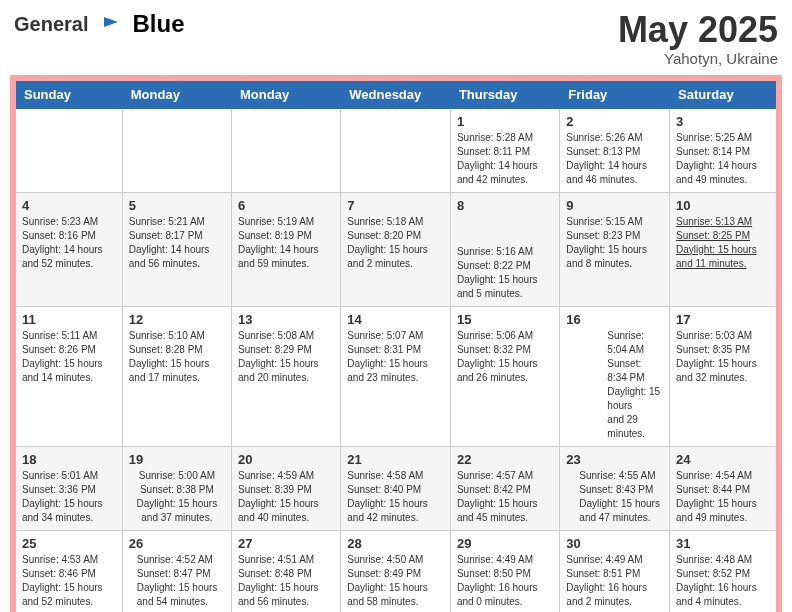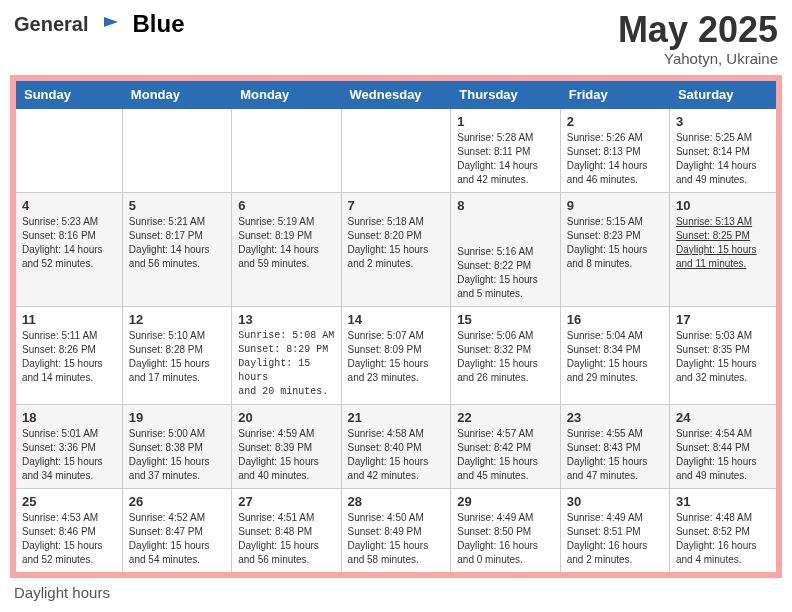--- a/index.html
+++ b/index.html
@@ -218,42 +218,42 @@
         </td>
         <td>
           <span class="day-number">12</span>
           <div class="day-info" style="white-space: pre-line;">Sunrise: 5:10 AM
 Sunset: 8:28 PM
 Daylight: 15 hours
 and 17 minutes.</div>
         </td>
         <td>
           <span class="day-number">13</span>
-          <div class="day-info" style="white-space: pre-line; font-family: Liberation Mono, monospace;">Sunrise: 5:08 AM
+          <div class="day-info" style="white-space: pre-line;">Sunrise: 5:08 AM
 Sunset: 8:29 PM
 Daylight: 15 hours
 and 20 minutes.</div>
         </td>
         <td>
           <span class="day-number">14</span>
           <div class="day-info" style="white-space: pre-line;">Sunrise: 5:07 AM
-Sunset: 8:09 PM
+Sunset: 8:31 PM
 Daylight: 15 hours
 and 23 minutes.</div>
         </td>
         <td>
           <span class="day-number">15</span>
           <div class="day-info" style="white-space: pre-line;">Sunrise: 5:06 AM
 Sunset: 8:32 PM
 Daylight: 15 hours
 and 26 minutes.</div>
         </td>
         <td>
           <span class="day-number">16</span>
-          <div class="day-info" style="white-space: pre-line;">Sunrise: 5:04 AM
+          <div class="day-info" style="white-space: pre-line; margin-left: 41px;">Sunrise: 5:04 AM
 Sunset: 8:34 PM
 Daylight: 15 hours
 and 29 minutes.</div>
         </td>
         <td>
           <span class="day-number">17</span>
           <div class="day-info" style="white-space: pre-line;">Sunrise: 5:03 AM
 Sunset: 8:35 PM
 Daylight: 15 hours
 and 32 minutes.</div>
@@ -262,21 +262,21 @@
       <tr>
         <td>
           <span class="day-number">18</span>
           <div class="day-info" style="white-space: pre-line;">Sunrise: 5:01 AM
 Sunset: 3:36 PM
 Daylight: 15 hours
 and 34 minutes.</div>
         </td>
         <td>
           <span class="day-number">19</span>
-          <div class="day-info" style="white-space: pre-line;">Sunrise: 5:00 AM
+          <div class="day-info" style="white-space: pre-line; text-align: center;">Sunrise: 5:00 AM
 Sunset: 8:38 PM
 Daylight: 15 hours
 and 37 minutes.</div>
         </td>
         <td>
           <span class="day-number">20</span>
           <div class="day-info" style="white-space: pre-line;">Sunrise: 4:59 AM
 Sunset: 8:39 PM
 Daylight: 15 hours
 and 40 minutes.</div>
@@ -290,21 +290,21 @@
         </td>
         <td>
           <span class="day-number">22</span>
           <div class="day-info" style="white-space: pre-line;">Sunrise: 4:57 AM
 Sunset: 8:42 PM
 Daylight: 15 hours
 and 45 minutes.</div>
         </td>
         <td>
           <span class="day-number">23</span>
-          <div class="day-info" style="white-space: pre-line;">Sunrise: 4:55 AM
+          <div class="day-info" style="white-space: pre-line; margin-left: 13px;">Sunrise: 4:55 AM
 Sunset: 8:43 PM
 Daylight: 15 hours
 and 47 minutes.</div>
         </td>
         <td>
           <span class="day-number">24</span>
           <div class="day-info" style="white-space: pre-line;">Sunrise: 4:54 AM
 Sunset: 8:44 PM
 Daylight: 15 hours
 and 49 minutes.</div>
@@ -313,21 +313,21 @@
       <tr>
         <td>
           <span class="day-number">25</span>
           <div class="day-info" style="white-space: pre-line;">Sunrise: 4:53 AM
 Sunset: 8:46 PM
 Daylight: 15 hours
 and 52 minutes.</div>
         </td>
         <td>
           <span class="day-number">26</span>
-          <div class="day-info" style="white-space: pre-line;">Sunrise: 4:52 AM
+          <div class="day-info" style="white-space: pre-line; margin-left: 8px;">Sunrise: 4:52 AM
 Sunset: 8:47 PM
 Daylight: 15 hours
 and 54 minutes.</div>
         </td>
         <td>
           <span class="day-number">27</span>
           <div class="day-info" style="white-space: pre-line;">Sunrise: 4:51 AM
 Sunset: 8:48 PM
 Daylight: 15 hours
 and 56 minutes.</div>

